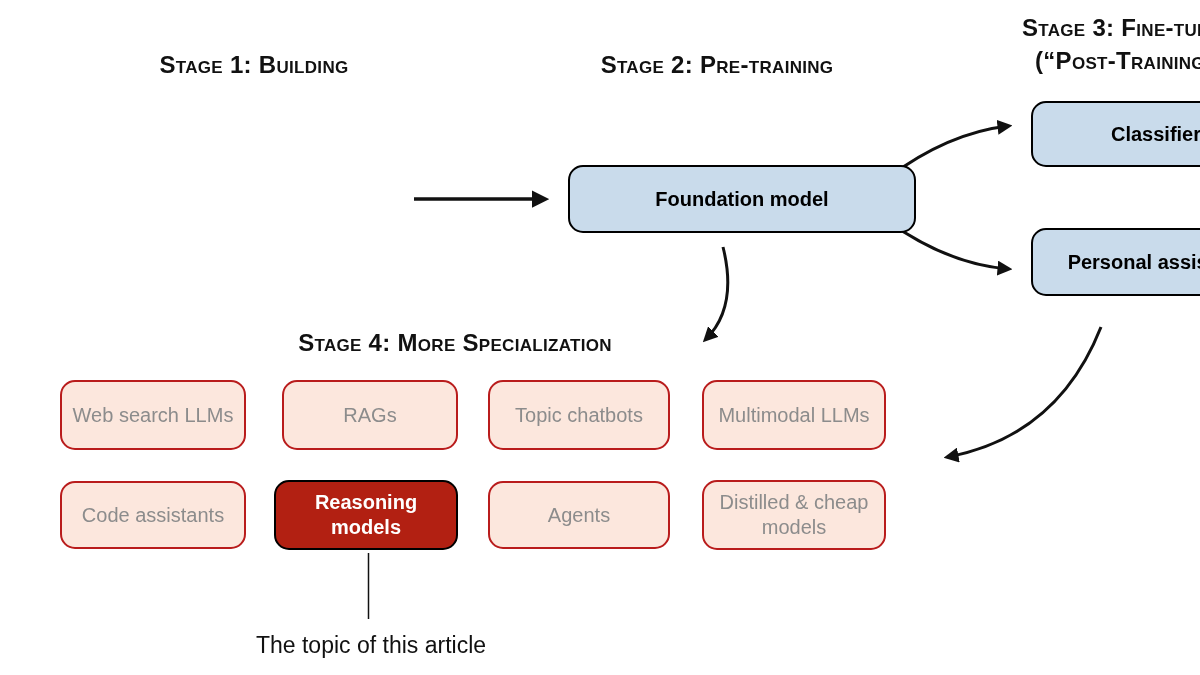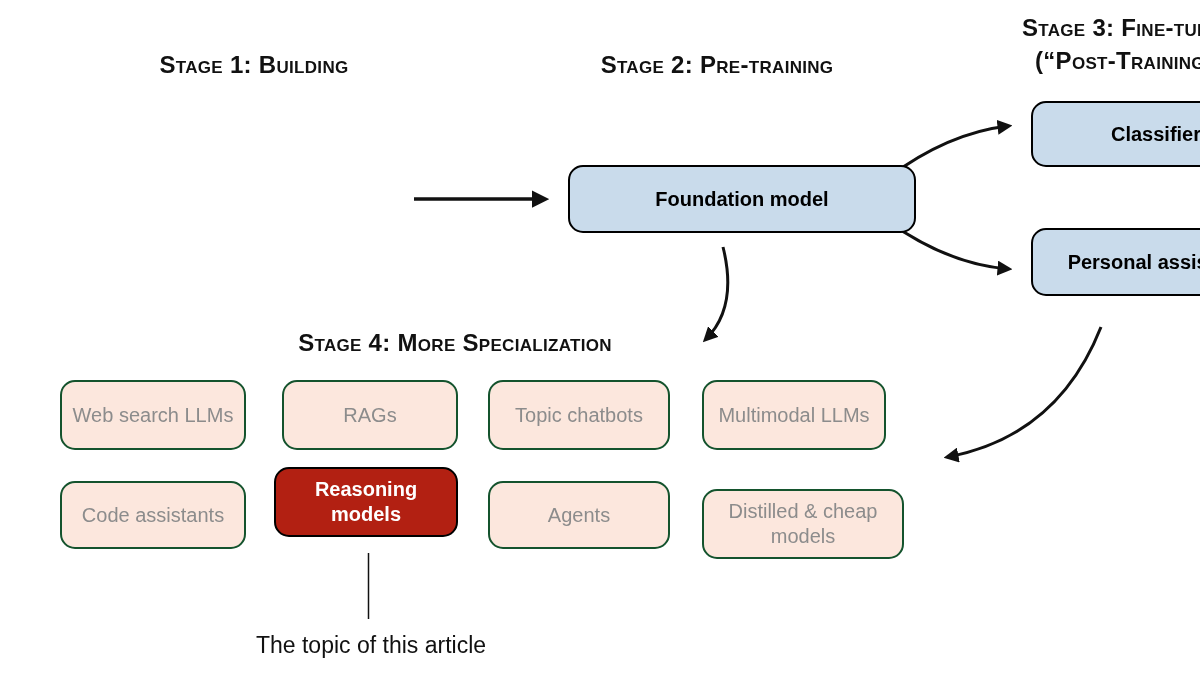--- a/index.html
+++ b/index.html
@@ -37,21 +37,21 @@
     padding: 2px 10px;
   }
   .box.blue {
     background: #c9dbeb;
     border: 2.5px solid #000000;
     color: #000000;
     font-weight: bold;
   }
   .box.pink {
     background: #fce7dd;
-    border: 2px solid #14532d;
+    border: 2px solid #b91c1c;
     color: #8c8c8c;
     font-weight: normal;
   }
   .box.red {
     background: #b22012;
     border: 2.5px solid #000000;
     color: #ffffff;
     font-weight: bold;
   }
   #arrow-layer {
@@ -101,19 +101,19 @@
   <div class="box blue" style="left:1031px; top:101px; width:250px; height:66px;">Classifier</div>
 
   <div class="box blue" style="left:1031px; top:228px; width:250px; height:68px;">Personal assistant</div>
 
   <div class="box pink" style="left:60px; top:380px; width:186px; height:70px;">Web search LLMs</div>
   <div class="box pink" style="left:282px; top:380px; width:176px; height:70px;">RAGs</div>
   <div class="box pink" style="left:488px; top:380px; width:182px; height:70px;">Topic chatbots</div>
   <div class="box pink" style="left:702px; top:380px; width:184px; height:70px;">Multimodal LLMs</div>
 
   <div class="box pink" style="left:60px; top:481px; width:186px; height:68px;">Code assistants</div>
-  <div class="box red" style="left:274px; top:467px; width:184px; height:70px;">Reasoning models</div>
+  <div class="box red" style="left:274px; top:480px; width:184px; height:70px;">Reasoning models</div>
   <div class="box pink" style="left:488px; top:481px; width:182px; height:68px;">Agents</div>
-  <div class="box pink" style="left:702px; top:480px; width:202px; height:70px;margin-top:9px;">Distilled &amp; cheap models</div>
+  <div class="box pink" style="left:702px; top:480px; width:184px; height:70px;">Distilled &amp; cheap models</div>
 
   <div class="annotation-text center-anchor" style="left:371px; top:632px;text-align:center;">The topic of this article</div>
 
 </div>
 
 </body></html>

